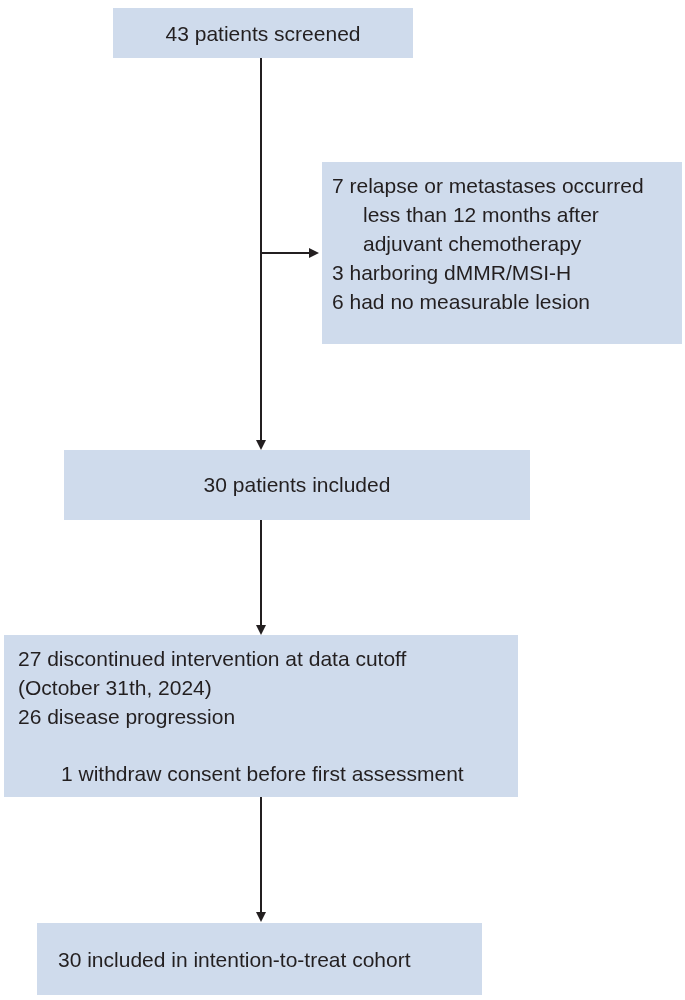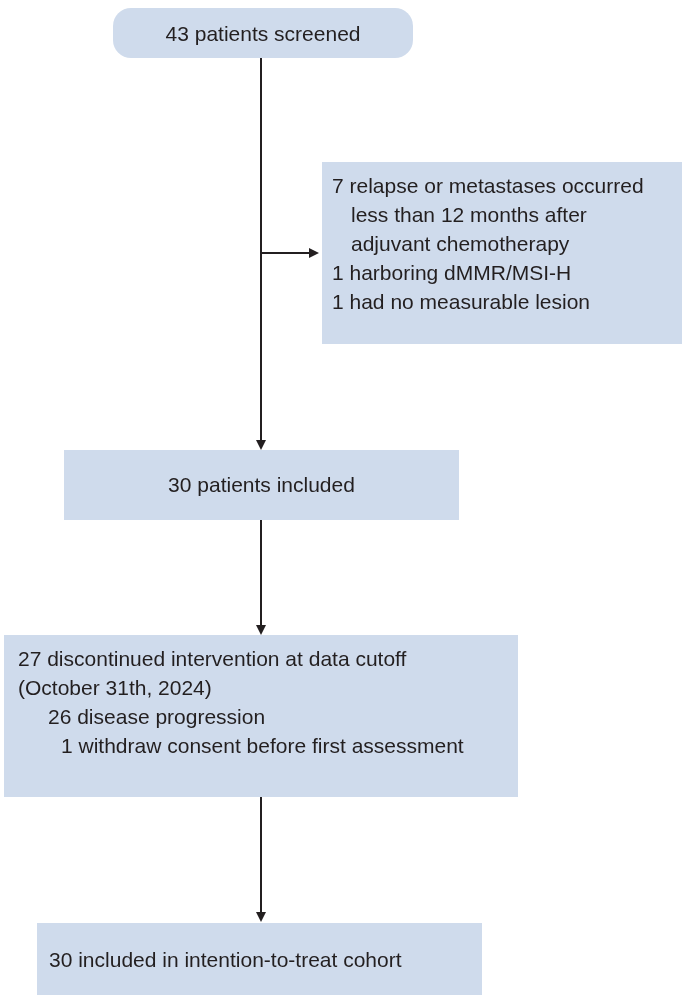--- a/index.html
+++ b/index.html
@@ -22,50 +22,50 @@
   .box {
     position: absolute;
     background: var(--box-fill);
     line-height: 29px;
   }
   .box .ln { white-space: nowrap; }
 
   
   .box-screened {
     left: 113px; top: 8px; width: 300px; height: 50px;
-    display: flex; align-items: center; justify-content: center; border-radius: 18px;
+    display: flex; align-items: center; justify-content: center;
   }
 
   
   .box-excluded {
     left: 322px; top: 162px; width: 360px; height: 182px;
     padding: 9px 8px 0 10px;
   }
-  .box-excluded .wrap-indent { margin-left: 19px; }
+  .box-excluded .wrap-indent { margin-left: 31px; }
 
   
   .box-included {
-    left: 64px; top: 450px; width: 395px; height: 70px;
+    left: 64px; top: 450px; width: 466px; height: 70px;
     display: flex; flex-direction: column; align-items: center; justify-content: center;
     line-height: 30px;
   }
 
   
   .box-discontinued {
     left: 4px; top: 635px; width: 514px; height: 162px;
     padding: 9px 6px 9px 14px;
   }
-  .box-discontinued .indent-1 { margin-left: 30px; }
-  .box-discontinued .indent-2 { margin-left: 43px; }
+  .box-discontinued .indent-1 { }
+  .box-discontinued .indent-2 { margin-left: 43px; margin-top: 28px; }
 
   
   .box-cohorts {
     left: 37px; top: 923px; width: 445px; height: 72px;
     display: flex; flex-direction: column; justify-content: center;
-    padding-left: 12px;
+    padding-left: 21px;
   }
 
   
   .vline {
     position: absolute;
     width: 2px;
     background: var(--arrow);
   }
   .hline {
     position: absolute;
@@ -108,22 +108,22 @@
   <div class="vline a1-line"></div>
   <div class="head-down a1-head"></div>
 
   <div class="hline br-line"></div>
   <div class="head-right br-head"></div>
 
   <div class="box box-excluded">
     <div class="ln">7 relapse or metastases occurred</div>
     <div class="ln wrap-indent">less than 12 months after</div>
     <div class="ln wrap-indent">adjuvant chemotherapy</div>
-    <div class="ln">1 harboring dMMR/MSI-H</div>
-    <div class="ln">1 had no measurable lesion</div>
+    <div class="ln">3 harboring dMMR/MSI-H</div>
+    <div class="ln">6 had no measurable lesion</div>
   </div>
 
   <div class="box box-included">
     <div class="ln">30 patients included</div>
   </div>
 
   <div class="vline a2-line"></div>
   <div class="head-down a2-head"></div>
 
   <div class="box box-discontinued">

